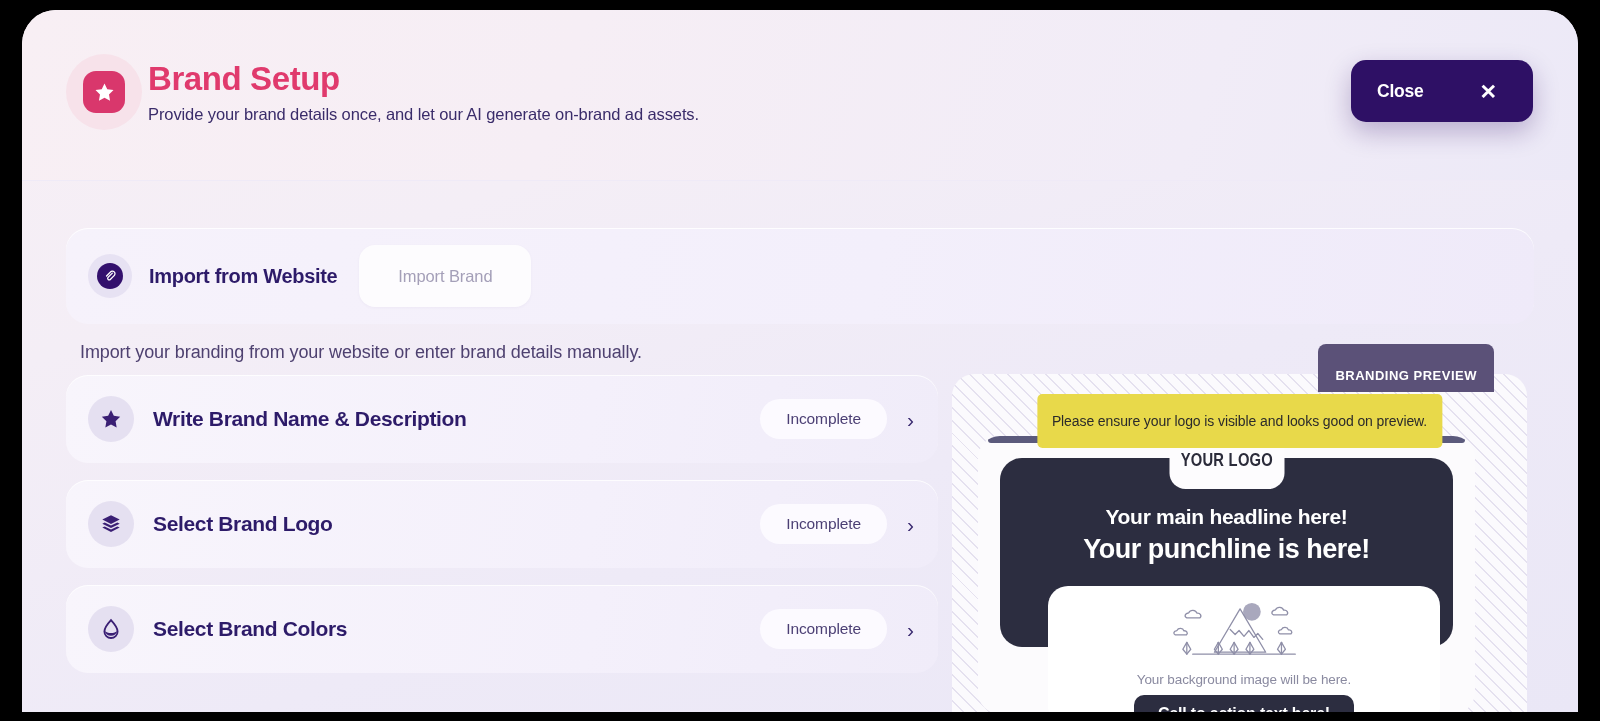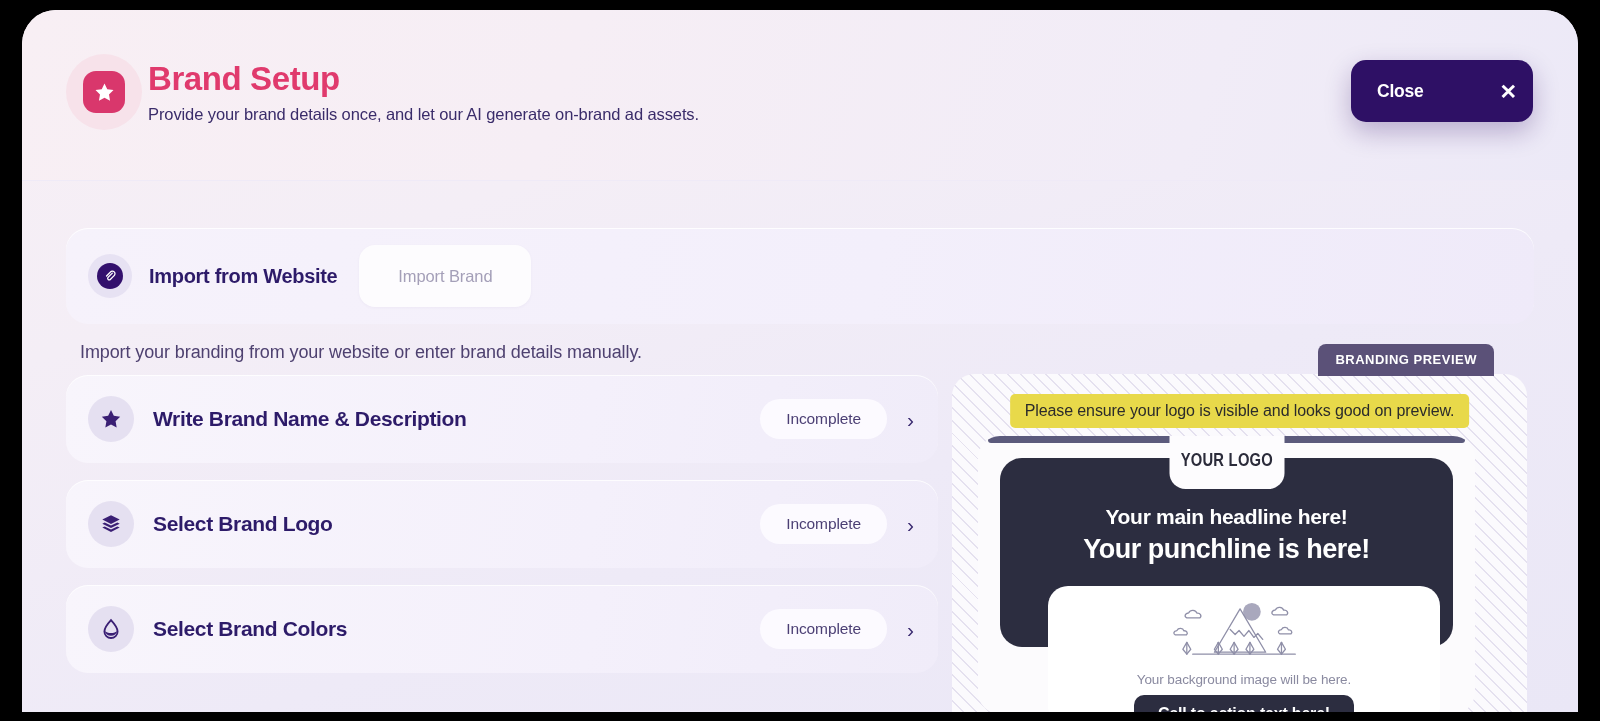--- a/index.html
+++ b/index.html
@@ -54,21 +54,21 @@
   }
   #head-sub {
     margin-top: 7px;
     font-size: 16.5px; color: #3a2c6a; letter-spacing: -0.1px; text-align: center;
   }
   #close-btn {
     position: absolute; right: 45px; top: 50px;
     width: 182px; height: 62px; border-radius: 15px;
     background: #2e1065; border: none; cursor: pointer;
     display: flex; align-items: center; justify-content: space-between;
-    padding: 0 16px 0 26px;
+    padding: 0 36px 0 26px;
     box-shadow: 0 10px 26px rgba(46,16,101,.28);
   }
   #close-btn .lbl { color:#ffffff; font-size:17.5px; font-weight:bold; letter-spacing:-0.2px;}
   #close-btn .x { color:#ffffff; font-size:21px; font-weight:bold; line-height:1;}
 
   
   #body { position: relative; height: 531px; }
 
   
   #import-card {
@@ -147,35 +147,35 @@
   .step-chev {
     margin:0 24px 0 20px; color:#3a2a70; font-size:21px; line-height:1; font-weight:300;
   }
 
   
   #preview-wrap { position:absolute; left:930px; top:163px; width:575px; height:370px; }
   #preview-tab {
     position:absolute; right:33px; top:0; z-index:5;
     background:#5b5178; color:#ffffff;
     font-size:13px; font-weight:bold; letter-spacing:0.5px;
-    padding:8px 17px 9px; border-radius:8px 8px 0 0;
+    padding:24px 17px 9px; border-radius:8px 8px 0 0;
   }
   #preview-stage {
     position:absolute; left:0; top:30px; width:575px; height:340px;
     border-radius:22px 22px 0 0;
     background-color:#fbfafd;
     background-image: repeating-linear-gradient(45deg,
         rgba(150,136,190,.22) 0px, rgba(150,136,190,.22) 1.4px,
         rgba(0,0,0,0) 1.4px, rgba(0,0,0,0) 9px);
     overflow:hidden;
   }
   #tooltip {
     position:absolute; left:50%; transform:translateX(-50%); top:20px;
-    background:#e8d94a; color:#2b2b2b; font-size:16px;
-    padding:8px 15px; border-radius:5px; white-space:nowrap; z-index:4;
+    background:#e8d94a; color:#2b2b2b; font-size:14px;
+    padding:19px 15px; border-radius:5px; white-space:nowrap; z-index:4;
     letter-spacing:-0.1px;
   }
   #ad-shadow {
     position:absolute; left:42px; top:115px; width:481px; height:210px;
     background:#6d6a93; border-radius:26px; z-index:1;
   }
   #ad-card {
     position:absolute; left:26px; top:62px; width:497px; height:278px;
     background:#fcfbfd; border-radius:22px; z-index:2; overflow:hidden;
   }

